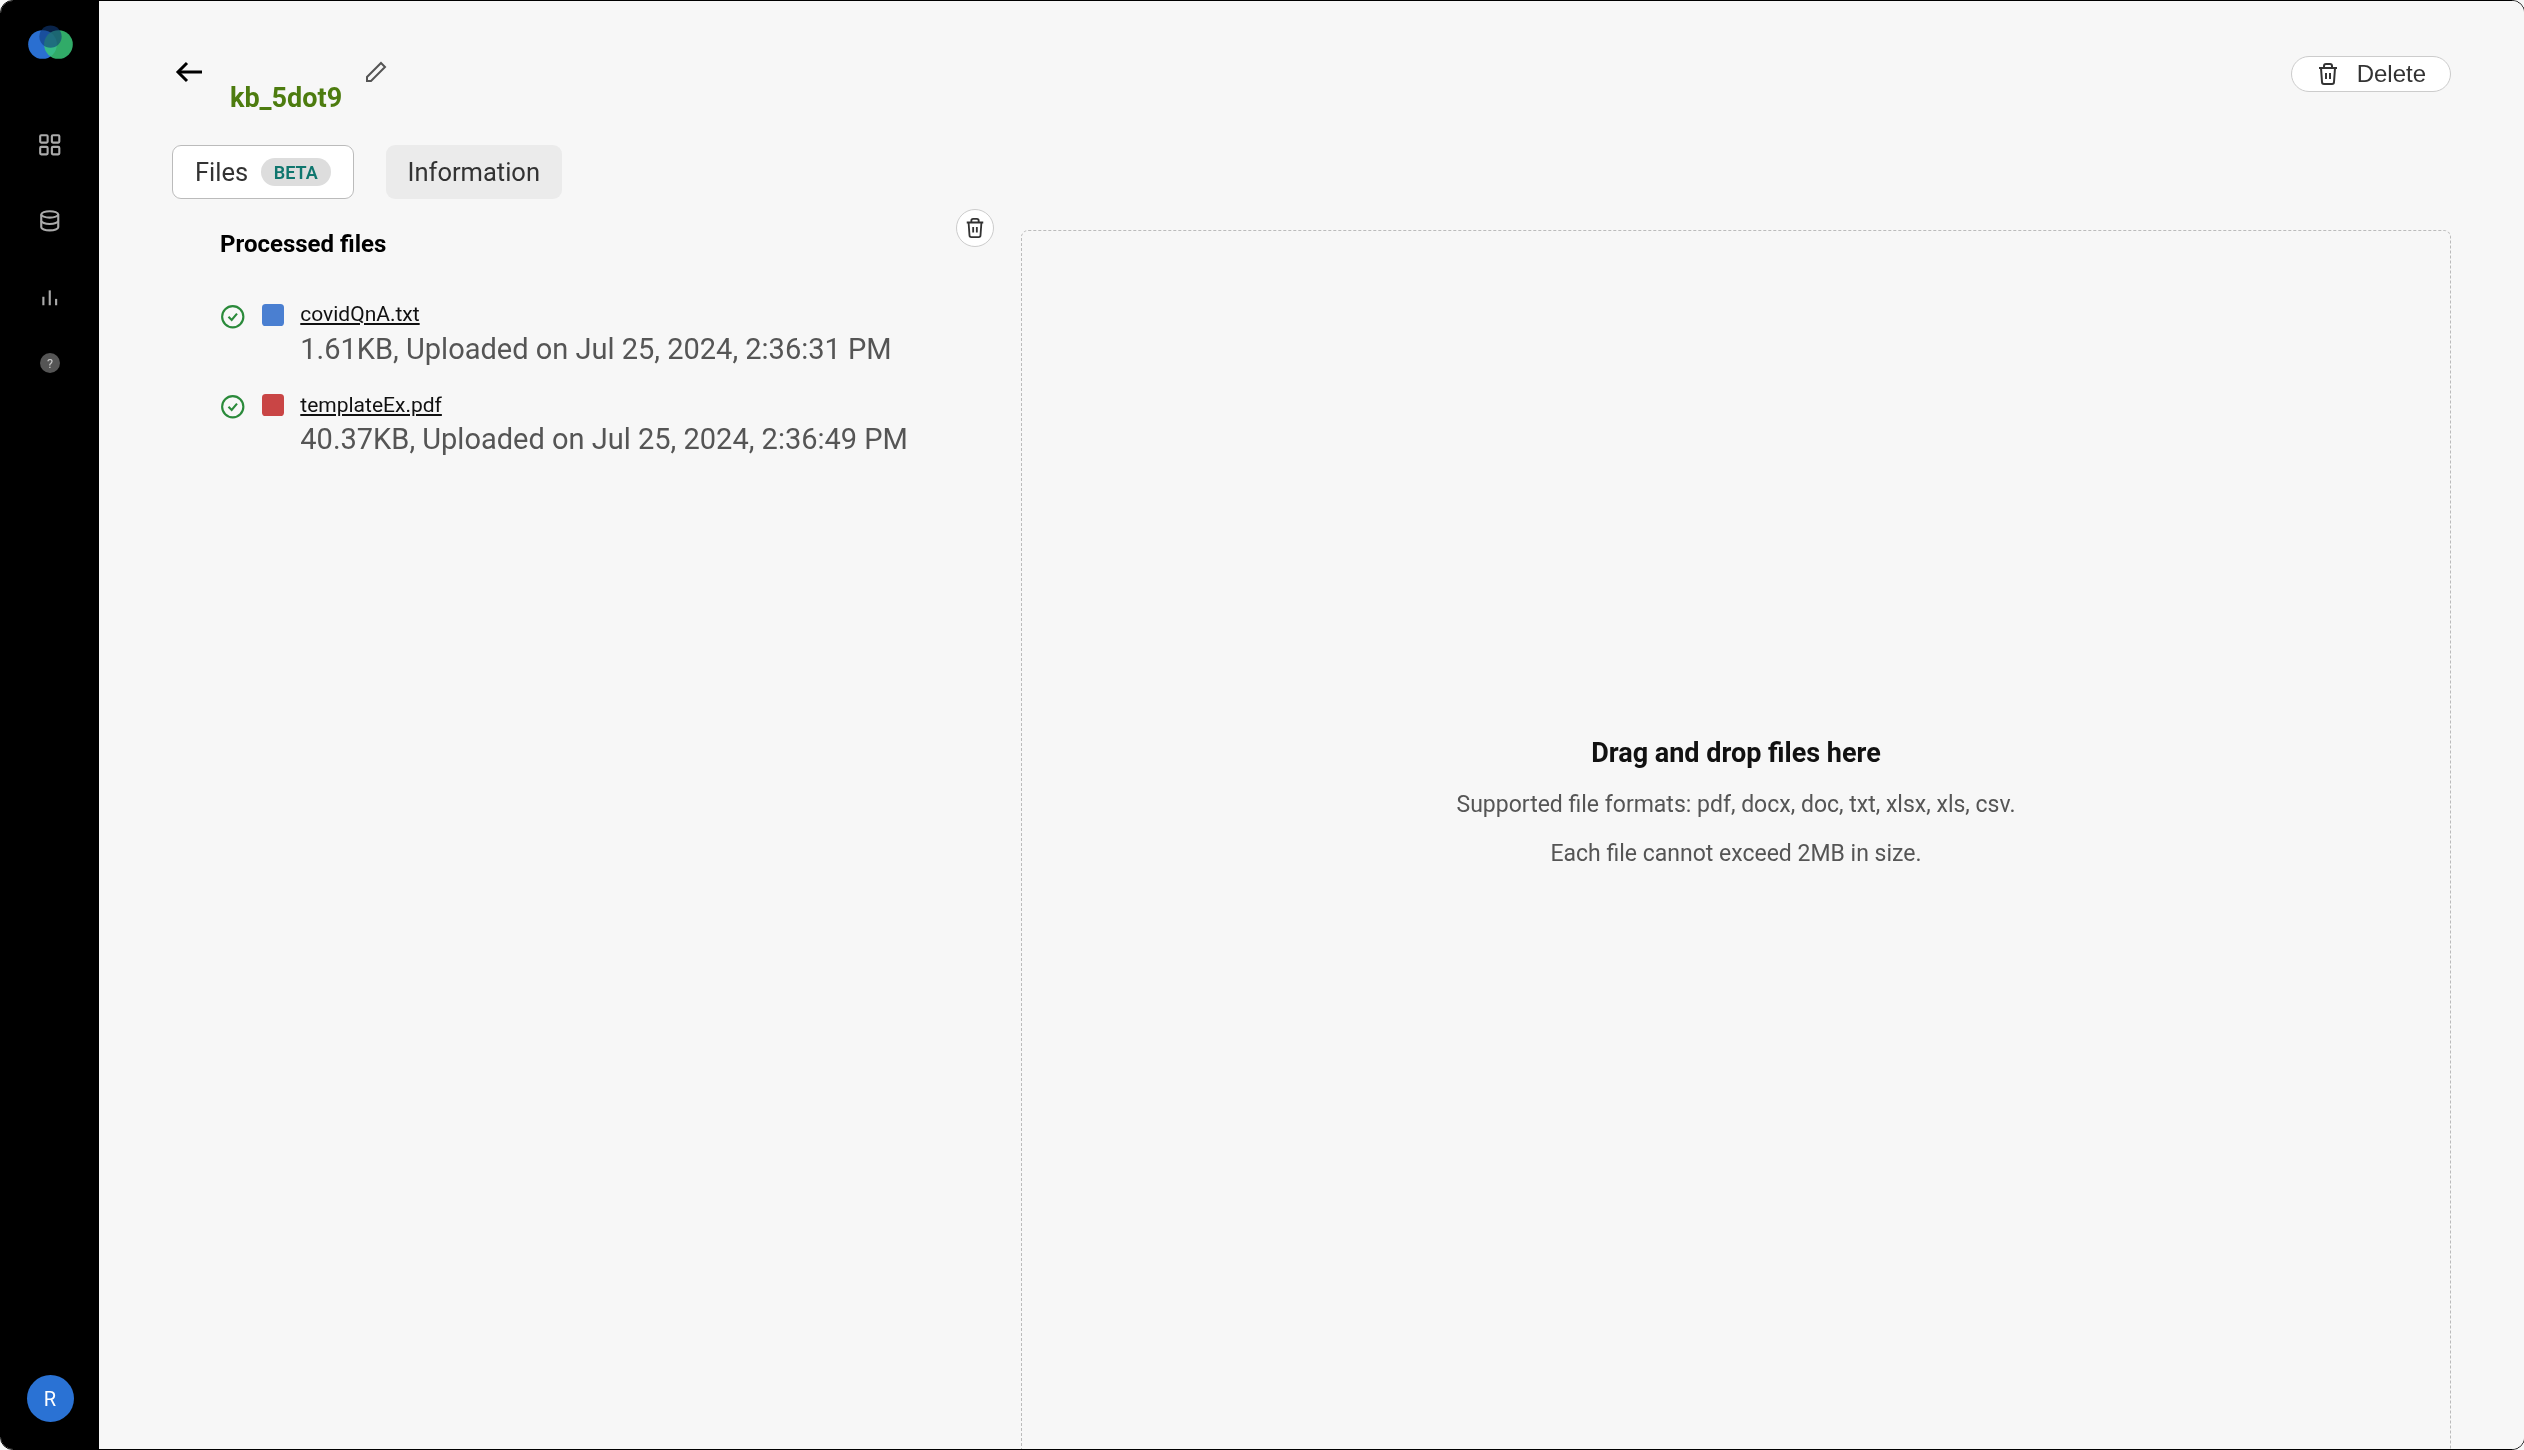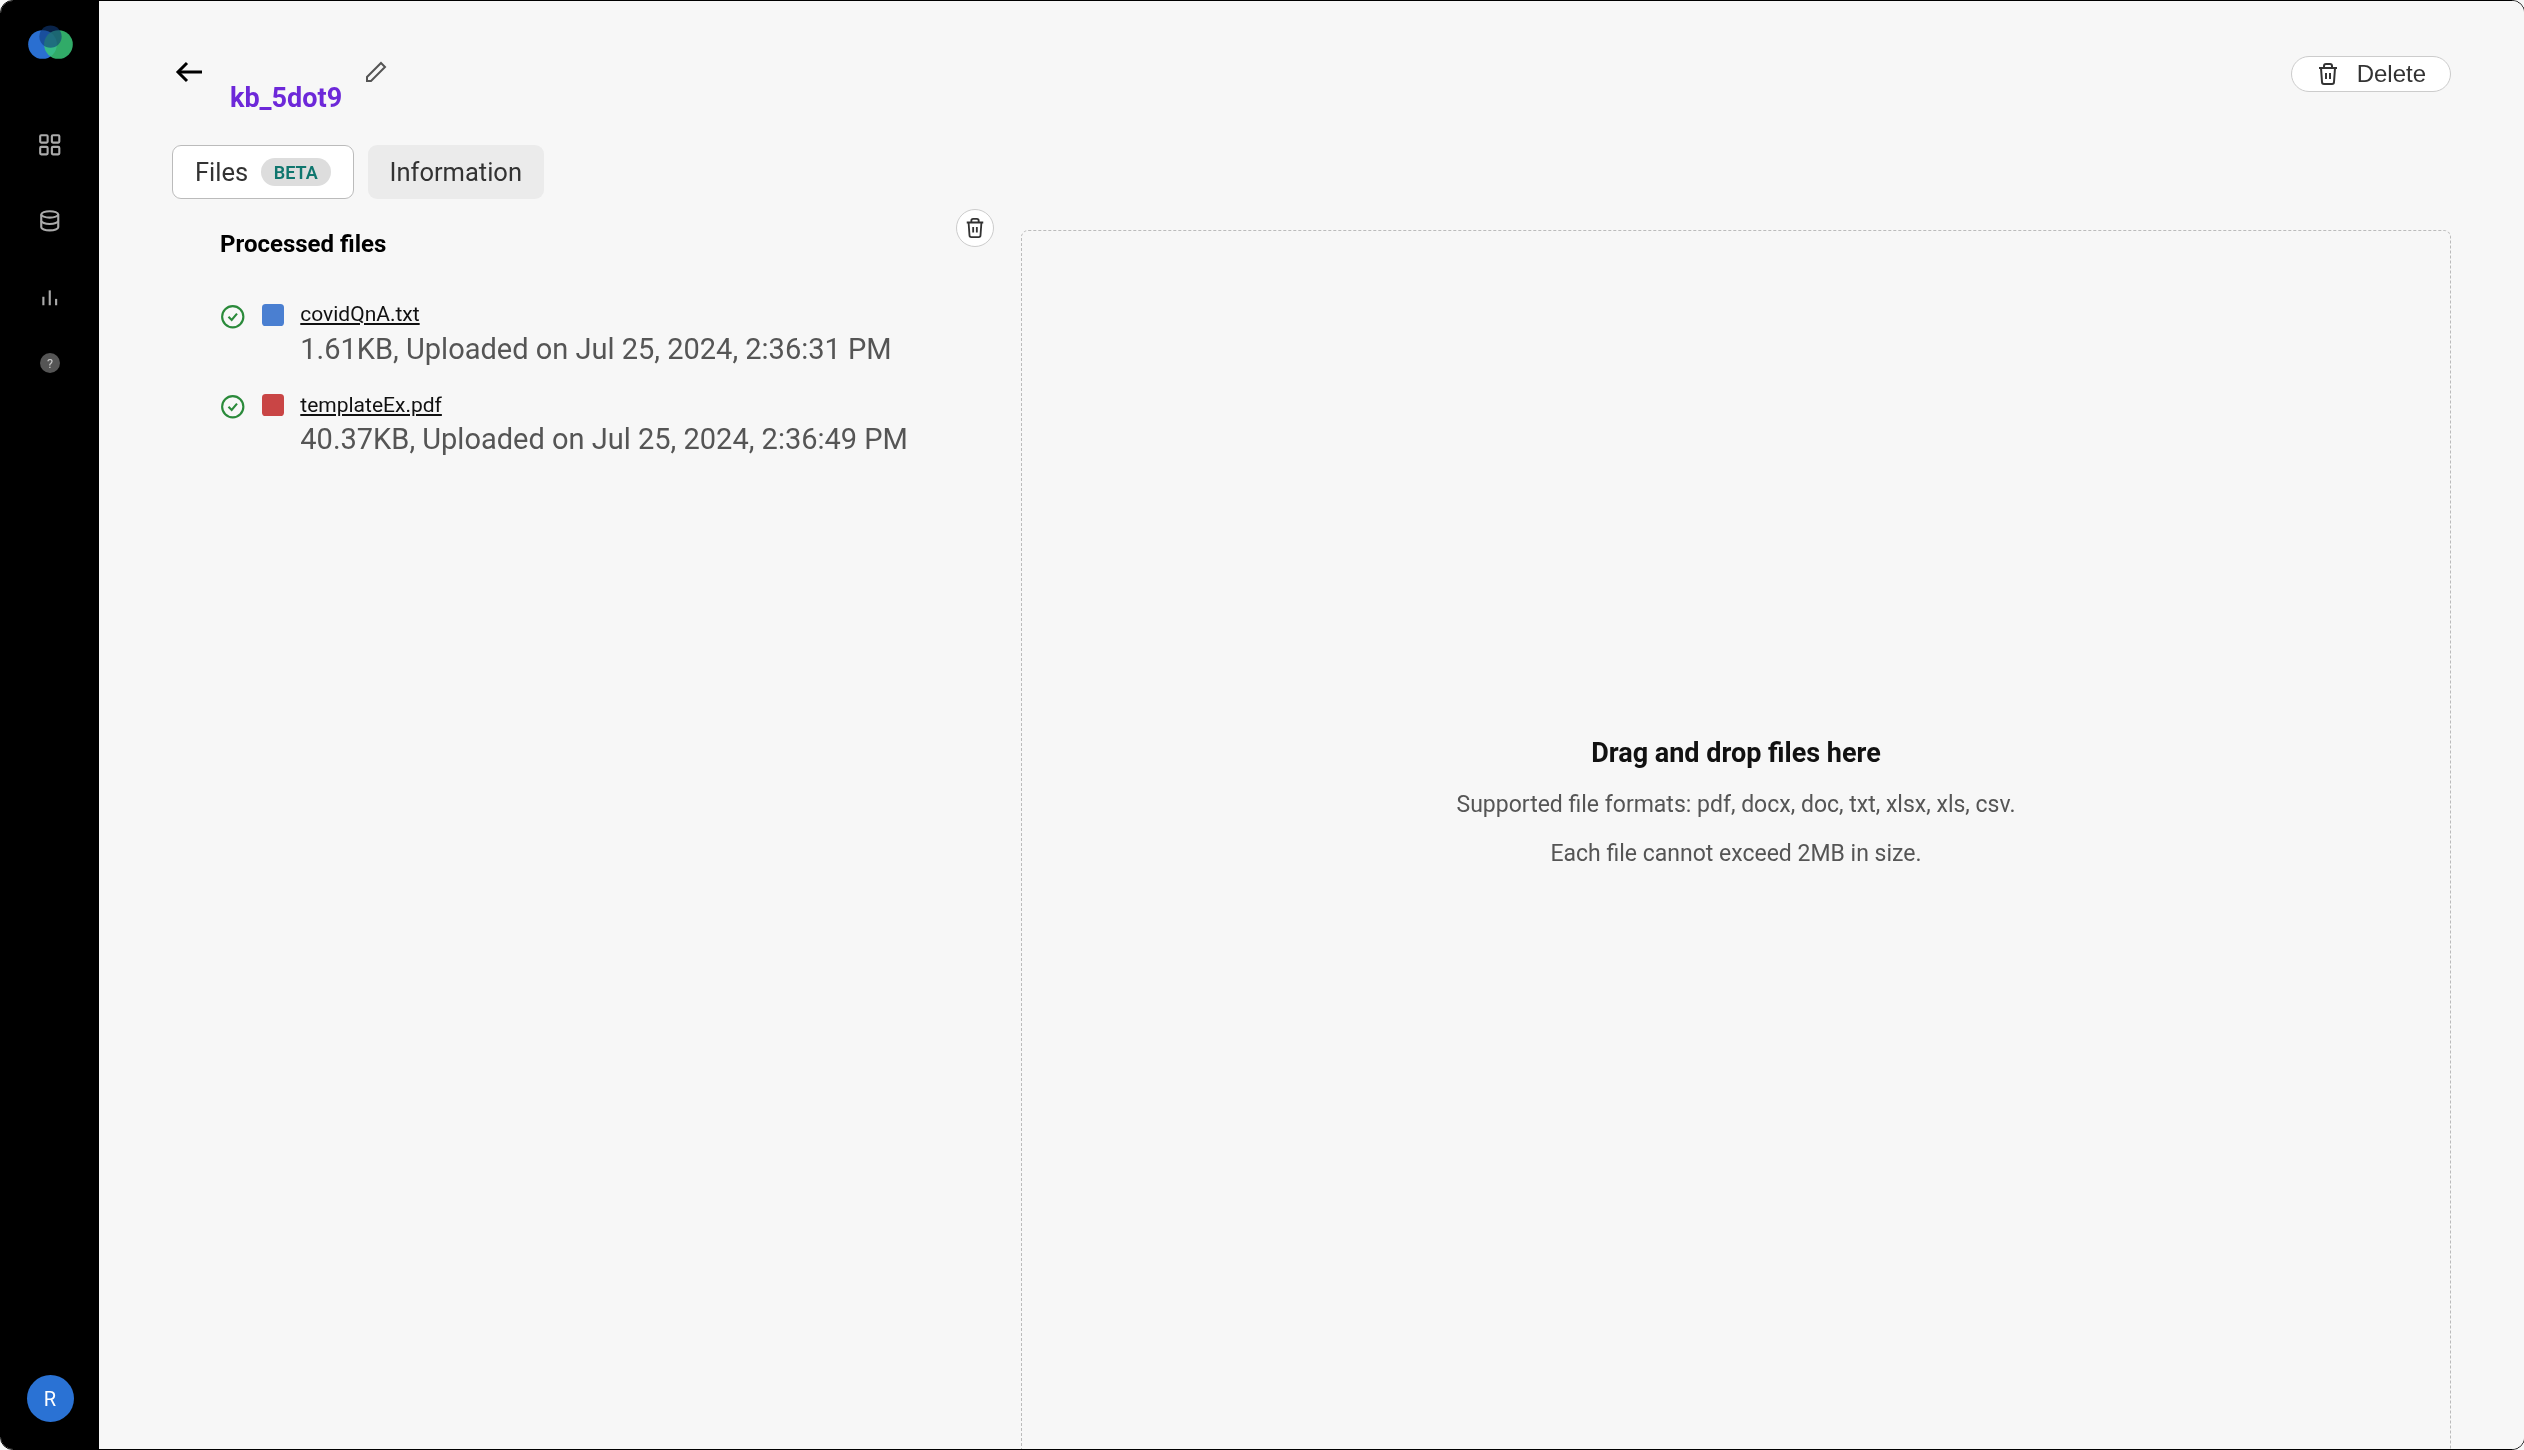--- a/index.html
+++ b/index.html
@@ -88,21 +88,21 @@
       gap: 22px;
     }
     .back-btn {
       cursor: pointer;
       color: #000;
     }
     .back-btn svg { width: 36px; height: 36px; stroke: currentColor; fill: none; stroke-width: 2; }
     .title {
       font-size: 27px;
       font-weight: 700;
-      color: #6d28d9;
+      color: #4d7c0f;
       margin-top: 48px;
     }
     .edit-icon {
       cursor: pointer;
       color: #555;
     }
     .edit-icon svg { width: 24px; height: 24px; stroke: currentColor; fill: none; stroke-width: 2; }
     .delete-btn {
       display: flex;
       align-items: center;
@@ -111,21 +111,21 @@
       border: 0.9px solid #ccc;
       border-radius: 25.5px;
       background: #fff;
       font-size: 24px;
       color: #333;
       cursor: pointer;
     }
     .delete-btn svg { width: 24px; height: 24px; stroke: currentColor; fill: none; stroke-width: 2; }
     .tabs {
       display: flex;
-      gap: 14px;
+      gap: 32px;
       margin-bottom: 31px;
     }
     .tab {
       padding: 11px 22px;
       border-radius: 9px;
       font-size: 25.5px;
       color: #333;
       cursor: pointer;
       display: flex;
       align-items: center;

